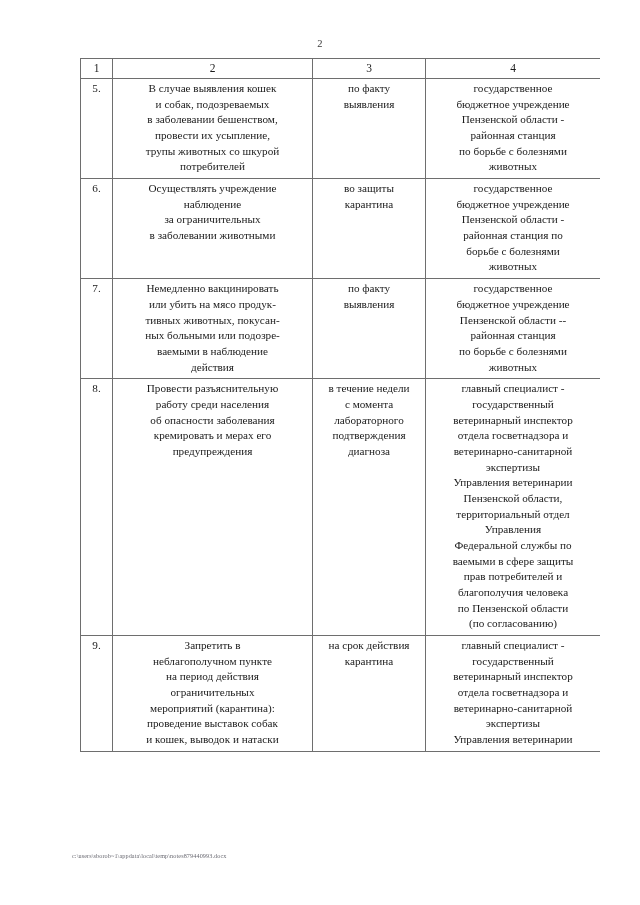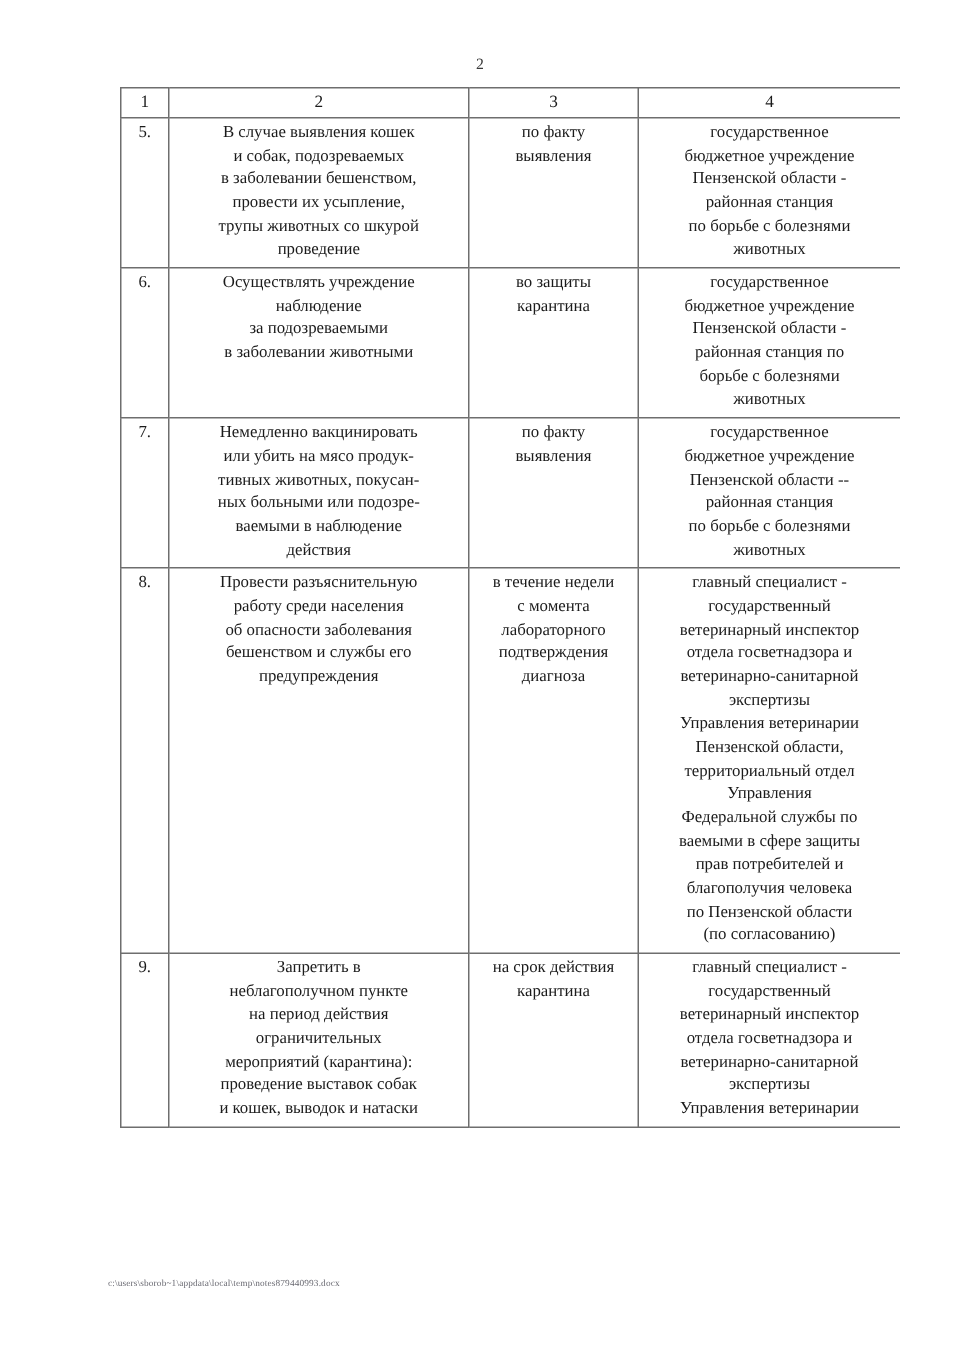--- a/index.html
+++ b/index.html
@@ -113,21 +113,21 @@
                 <span class="ln">5.</span>
               </span>
             </td>
           <td>
               <span class="cell-lines">
                 <span class="ln">В случае выявления кошек</span>
                 <span class="ln">и собак, подозреваемых</span>
                 <span class="ln">в заболевании бешенством,</span>
                 <span class="ln">провести их усыпление,</span>
                 <span class="ln">трупы животных со шкурой</span>
-                <span class="ln">проведение</span>
+                <span class="ln">потребителей</span>
               </span>
             </td>
           <td>
               <span class="cell-lines">
                 <span class="ln">по факту</span>
                 <span class="ln">выявления</span>
               </span>
             </td>
           <td>
               <span class="cell-lines">
@@ -144,21 +144,21 @@
         <tr>
           <td class="num">
               <span class="cell-lines">
                 <span class="ln">6.</span>
               </span>
             </td>
           <td>
               <span class="cell-lines">
                 <span class="ln">Осуществлять учреждение</span>
                 <span class="ln">наблюдение</span>
-                <span class="ln">за подозреваемыми</span>
+                <span class="ln">за ограничительных</span>
                 <span class="ln">в заболевании животными</span>
               </span>
             </td>
           <td>
               <span class="cell-lines">
                 <span class="ln">во защиты</span>
                 <span class="ln">карантина</span>
               </span>
             </td>
           <td>
@@ -211,21 +211,21 @@
           <td class="num">
               <span class="cell-lines">
                 <span class="ln">8.</span>
               </span>
             </td>
           <td>
               <span class="cell-lines">
                 <span class="ln">Провести разъяснительную</span>
                 <span class="ln">работу среди населения</span>
                 <span class="ln">об опасности заболевания</span>
-                <span class="ln">бешенством и службы его</span>
+                <span class="ln">кремировать и мерах его</span>
                 <span class="ln">предупреждения</span>
               </span>
             </td>
           <td>
               <span class="cell-lines">
                 <span class="ln">в течение недели</span>
                 <span class="ln">с момента</span>
                 <span class="ln">лабораторного</span>
                 <span class="ln">подтверждения</span>
                 <span class="ln">диагноза</span>

